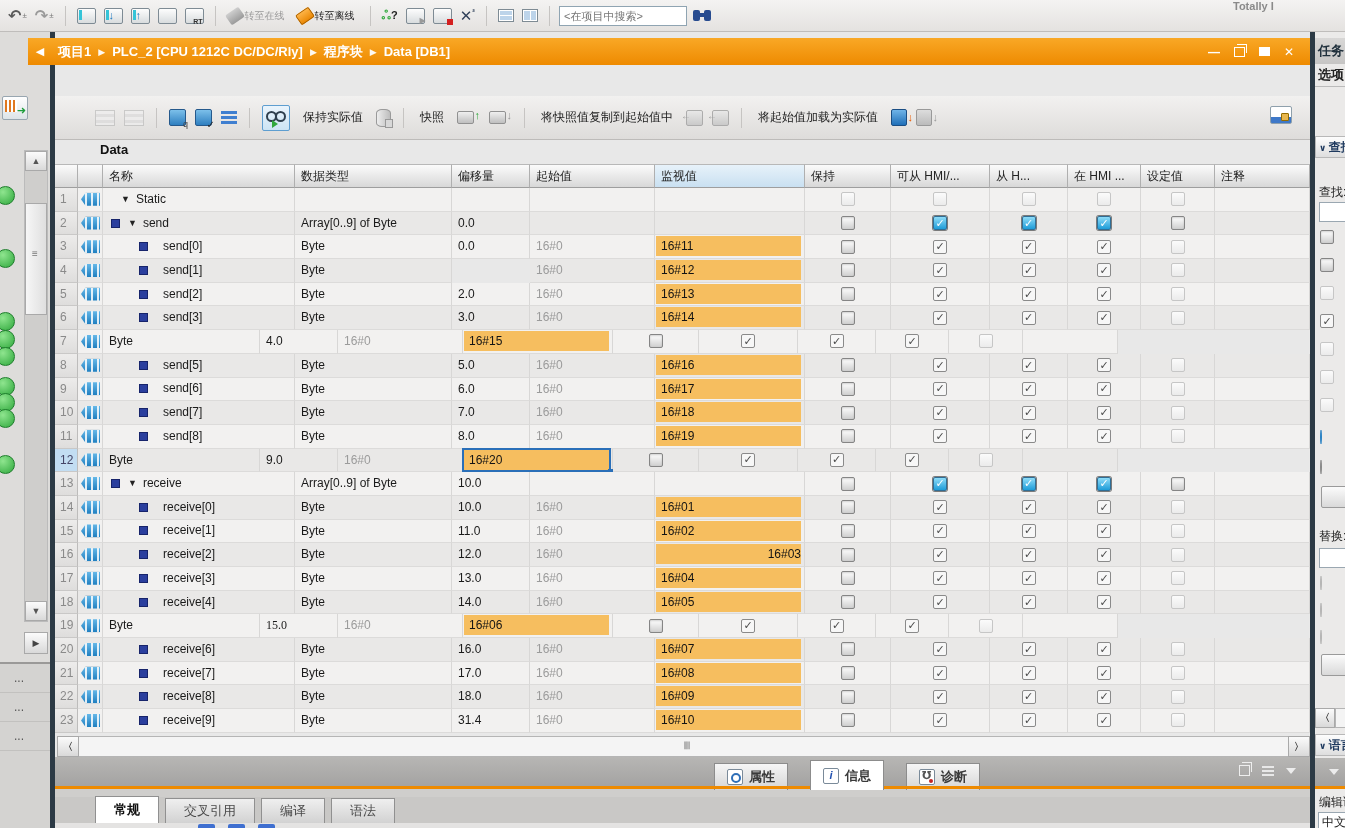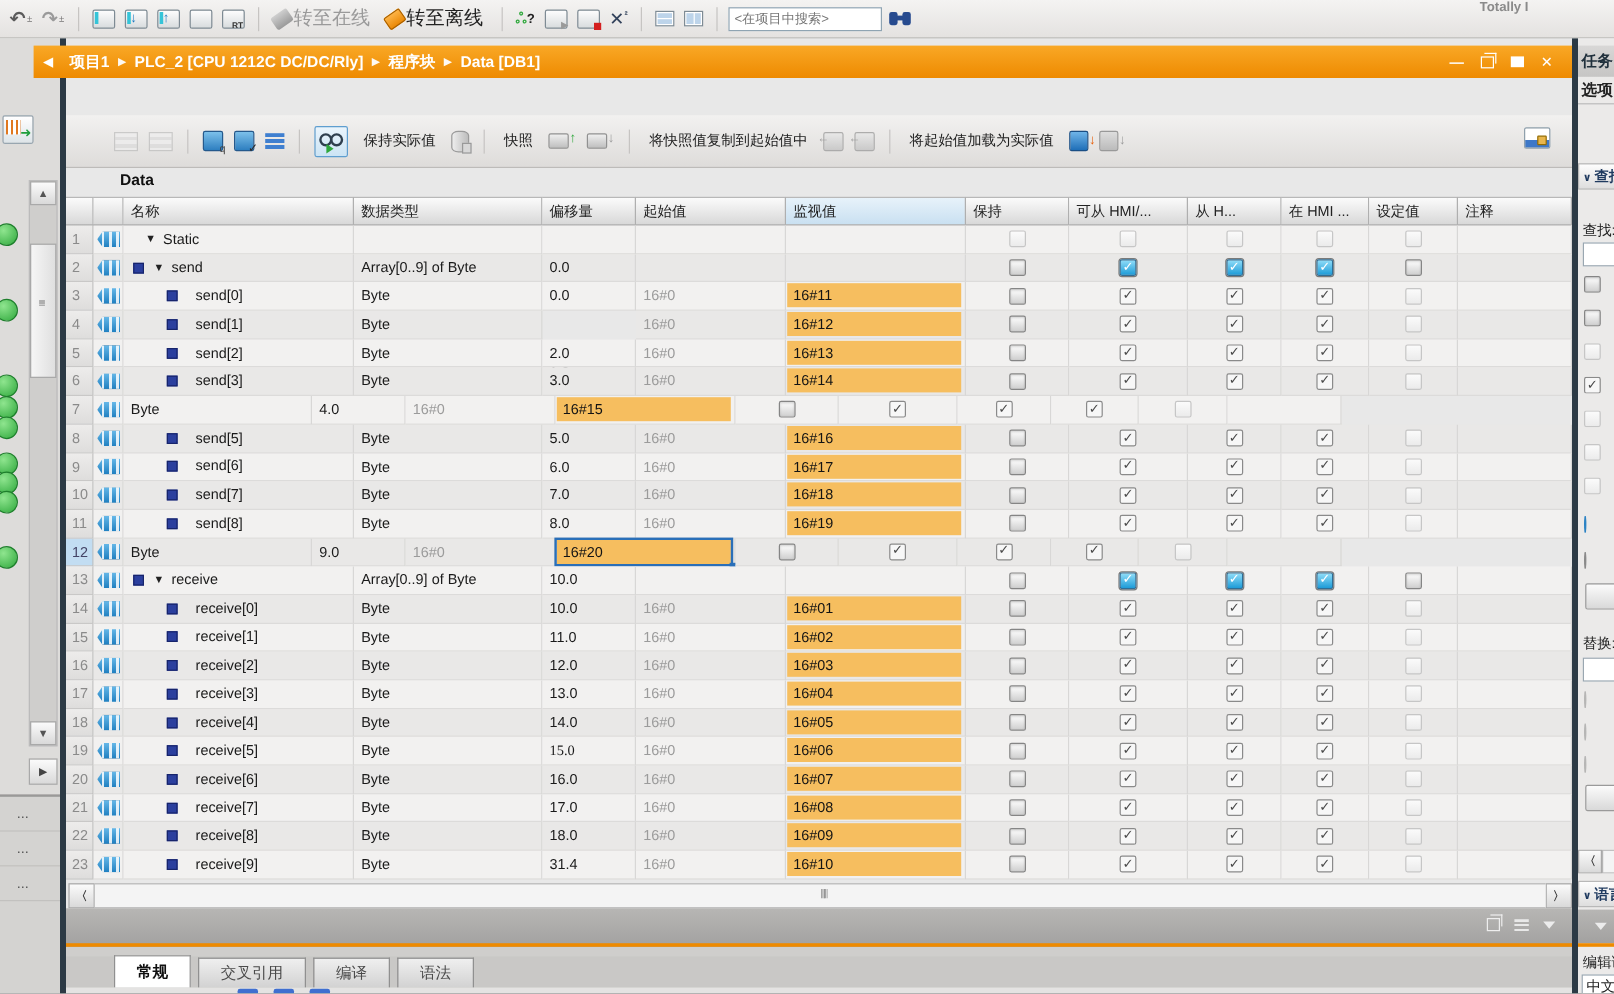--- a/index.html
+++ b/index.html
@@ -12,21 +12,21 @@
   .ti{height:22px;display:flex;align-items:center;justify-content:center;padding:0 2px;color:#444;}
   .glyph{font-size:16px;font-weight:bold;color:#5a5a5a;}
   .mini-drop{font-size:8px;color:#777;margin-left:1px;}
   .tsep{width:1px;height:20px;background:#C6C4C2;margin:0 5px;}
   .devbox{width:17px;height:14px;border:1px solid #7E8B94;background:linear-gradient(#FDFDFD,#D8DCDE);position:relative;border-radius:2px;}
   .devbox .ar{position:absolute;left:4px;top:0px;font-size:11px;font-weight:bold;color:#1D79C0;line-height:13px;}
   .cyanbar{position:absolute;left:1px;top:1px;width:3px;height:10px;background:#35C4D8;}
   .plug{width:16px;height:12px;transform:rotate(-35deg);border-radius:2px;}
   .plug.gray{background:linear-gradient(#cfcfcf,#9a9a9a);}
   .plug.orange{background:linear-gradient(#FFB84D,#E98500);box-shadow:0 0 0 1px #A86000 inset;}
-  .t-label{font-size:16px;margin:0 4px 0 2px;}
+  .t-label{font-size:10px;margin:0 4px 0 2px;}
   .t-label.dis{color:#9a9a9a;}
   .t-label.en{color:#222;}
   #project-search{width:118px;height:18px;border:1px solid #8FA4B2;background:#fff;font-size:11px;color:#8a8a8a;padding:0 4px;font-family:inherit;}
   .binoc{width:18px;height:12px;position:relative;}
   .binoc::before,.binoc::after{content:"";position:absolute;top:0;width:7px;height:11px;background:#274B8F;border-radius:2px;}
   .binoc::before{left:0;} .binoc::after{right:0;}
   .binoc i{position:absolute;left:6px;top:3px;width:6px;height:4px;background:#274B8F;}
   #tia-title{right:2px;top:0px;width:110px;height:12px;overflow:hidden;font-size:11px;font-weight:bold;color:#8a8a8a;white-space:nowrap;}
   .splitbox{width:16px;height:13px;border:1px solid #7E8B94;background:#fff;display:flex;gap:1px;padding:1px;box-sizing:border-box;}
   .splitbox.h{flex-direction:column;}
@@ -851,21 +851,21 @@
           <div class="td icell" style="width: 25px;">
             <span class="tagicon"></span>
           </div>
           <div class="td name-cell name-item" style="width: 192px;">
             <span class="sq"></span>
             <span class="nm">receive[2]</span>
           </div>
           <div class="td" style="width: 157px;">Byte</div>
           <div class="td" style="width: 78px;">12.0</div>
           <div class="td start" style="width: 125px;">16#0</div>
-          <div class="td c6" style="width: 150px;">
+          <div class="td c6" style="width: 150px; text-align: right;">
             <span class="mon">16#03</span>
           </div>
           <div class="td ck" style="width: 86px;">
             <span class="cb cb-empty"></span>
           </div>
           <div class="td ck" style="width: 99px;">
             <span class="cb cb-checked">✓</span>
           </div>
           <div class="td ck" style="width: 78px;">
             <span class="cb cb-checked">✓</span>
@@ -939,24 +939,20 @@
           </div>
           <div class="td ck" style="width: 74px;">
             <span class="cb cb-light"></span>
           </div>
           <div class="td" style="width: 95px;"></div>
         </div>
         <div class="trow odd">
           <div class="td num" style="width: 23px;">19</div>
           <div class="td icell" style="width: 25px;">
             <span class="tagicon"></span>
-          </div>
-          <div class="td name-cell name-item" style="width: 192px;">
-            <span class="sq"></span>
-            <span class="nm">receive[5]</span>
           </div>
           <div class="td" style="width: 157px;">Byte</div>
           <div class="td" style="width: 78px; font-family: Liberation Serif, serif;">15.0</div>
           <div class="td start" style="width: 125px;">16#0</div>
           <div class="td c6" style="width: 150px;">
             <span class="mon">16#06</span>
           </div>
           <div class="td ck" style="width: 86px;">
             <span class="cb cb-empty"></span>
           </div>
@@ -1106,20 +1102,36 @@
   </div>
 
   <div id="tbl-hscroll" class="abs">
     <div class="hbtn">〈</div>
     <div id="tbl-htrack"></div>
     <div class="hbtn">〉</div>
   </div>
 
   <div id="inspector" class="abs">
     <div id="insp-band">
+      <div id="insp-tabs">
+          <div class="itab">
+            <span class="tabicon prop"></span>
+            <span>属性</span>
+          </div>
+          <div class="itab active">
+            <span class="tabicon info">i</span>
+            <span>信息</span>
+          </div>
+          <div class="itab">
+            <span class="tabicon diag">
+              <i></i>
+            </span>
+            <span>诊断</span>
+          </div>
+        </div>
       <div id="insp-controls">
         <span class="ic-restore"></span>
         <span class="ic-list"></span>
         <span class="ic-down"></span>
       </div>
     </div>
     <div id="subtabs">
         <div class="stab active">常规</div>
         <div class="stab">交叉引用</div>
         <div class="stab">编译</div>

